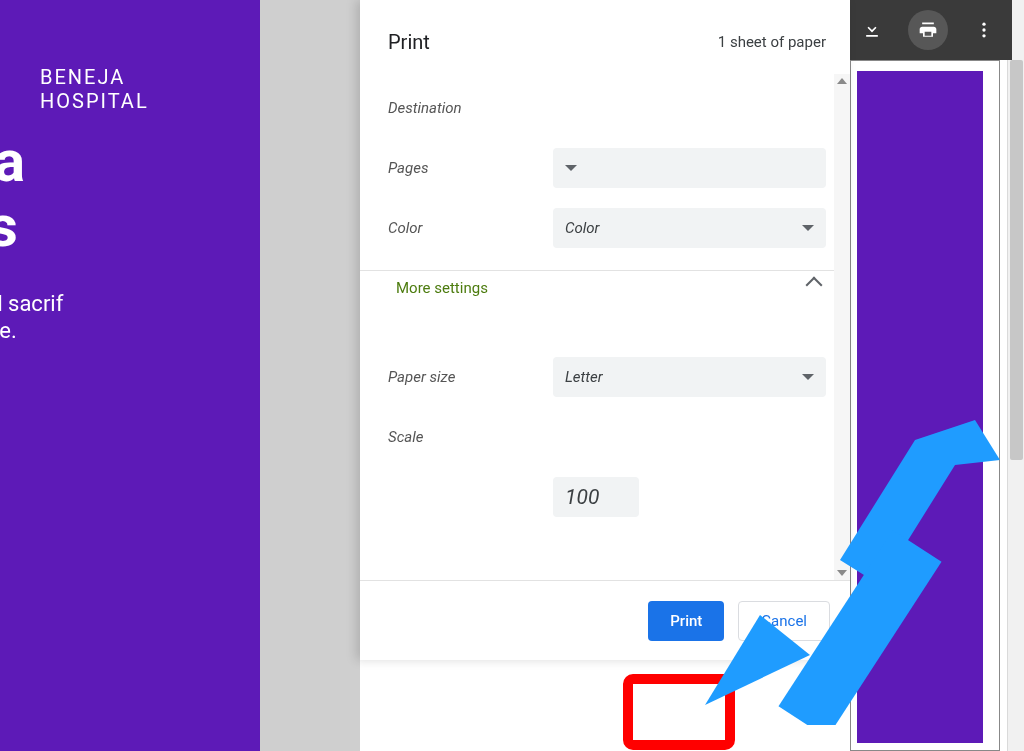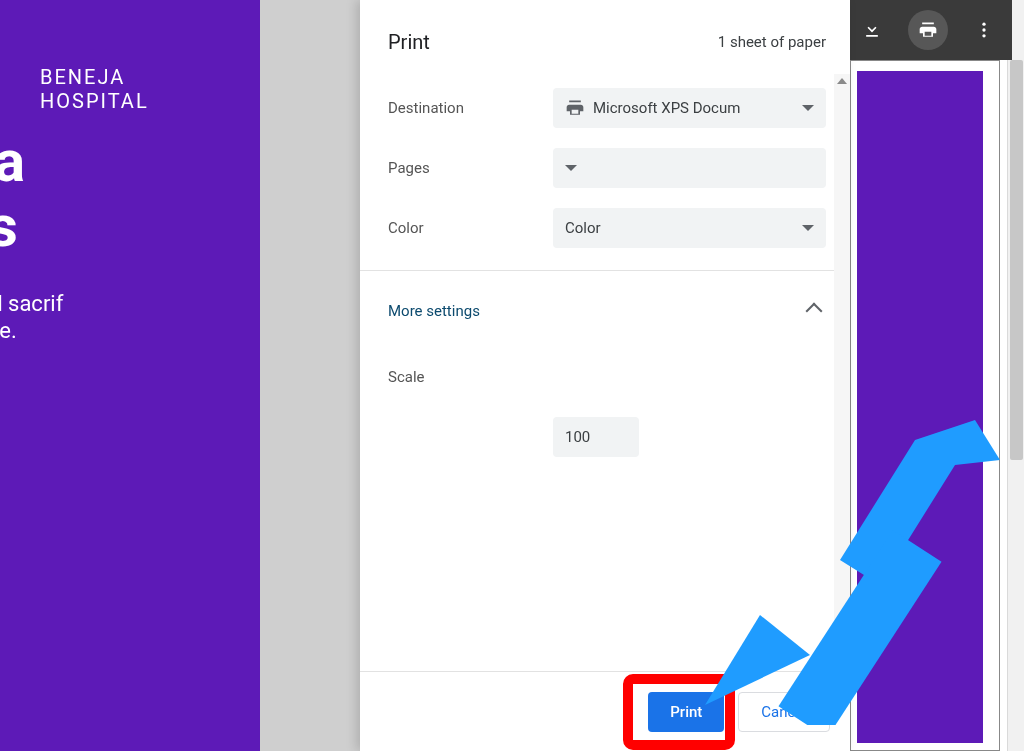--- a/index.html
+++ b/index.html
@@ -31,42 +31,42 @@
   .tb-btn svg { fill:#fff; }
   .right-white-border { position:absolute; top:60px; right:24px; width:150px; height:691px; border:1px solid #888; background:#fff;}
   .right-white-border::after{content:"";position:absolute;left:6px;top:10px;width:126px;height:672px;background:#5d1ab7;}
 
   
   .outer-scroll { position:absolute; top:0; right:0; width:17px; height:751px; background:#f1f1f1; border-left:1px solid #dadada;}
   .outer-scroll .thumb{ position:absolute; top:60px; left:2px; width:13px; height:400px; background:#c7c7c7; border-radius:2px;}
 
   
   .dialog {
-    position:absolute; left:360px; top:0; width:490px; height:751px; background:#fff;
+    position:absolute; left:360px; top:0; width:490px; height:660px; background:#fff;
     box-shadow: -4px 0 10px rgba(0,0,0,.15);
     display:flex; flex-direction:column;
   }
   .dlg-header { display:flex; justify-content:space-between; align-items:center; padding:30px 24px 20px 28px;}
   .dlg-title { font-size:20px; color:#202124;}
   .dlg-subtitle { font-size:15px; color:#3c4043;}
   .dlg-body { flex:1; overflow:hidden; position:relative; border-top:0;}
-  .section { padding:4px 24px 4px 28px; }
+  .section { padding:4px 24px 4px 28px;font-style:italic; }
   .row { display:flex; align-items:center; height:60px; }
   .row .label { width:165px; font-size:15px; color:#555;}
   .select {
     flex:1; height:40px; background:#f1f3f4; border-radius:4px; display:flex; align-items:center;
     justify-content:space-between; padding:0 12px; font-size:15px; color:#3c4043;
   }
   .select .lefticon{ margin-right:8px; display:flex; align-items:center;}
   .select .content{ flex:1; overflow:hidden; white-space:nowrap;}
   .caret { width:0;height:0;border-left:6px solid transparent;border-right:6px solid transparent;border-top:6px solid #5f6368;}
   .divider{ height:1px;background:#e2e2e2; margin:8px 0;}
-  .more-row{ display:flex; align-items:center; justify-content:space-between; height:64px; padding:0 24px 0 28px; font-size:15px; color:#0c4a6e;}
+  .more-row{ display:flex; justify-content:space-between; height:64px; padding:0 24px 0 36px; font-size:15px; color:#4d7c0f;}
   .chev-up{ width:12px;height:12px;border-left:2px solid #5f6368;border-top:2px solid #5f6368; transform:rotate(45deg); margin-right:6px;}
-  .num-input{ width:86px; height:40px; background:#f1f3f4; border-radius:4px; display:flex; align-items:center; padding:4px 12px; font-size:15px; color:#3c4043;}
+  .num-input{ width:86px; height:40px; background:#f1f3f4; border-radius:4px; display:flex; align-items:center; padding:4px 12px; font-size:21px; color:#3c4043;}
 
   
   .dlg-scroll{ position:absolute; top:0; right:0; width:16px; height:100%; background:#f6f6f6;}
   .dlg-scroll .up,.dlg-scroll .down{position:absolute;left:3px;width:0;height:0;border-left:5px solid transparent;border-right:5px solid transparent;}
   .dlg-scroll .up{top:4px;border-bottom:6px solid #8a8a8a;}
   .dlg-scroll .down{bottom:4px;border-top:6px solid #8a8a8a;}
 
   
   .dlg-footer{ height:80px; border-top:1px solid #e2e2e2; display:flex; align-items:center; justify-content:flex-end; padding:0 20px; gap:14px;}
   .btn{ height:40px; padding:0 22px; border-radius:4px; font-size:15px; display:flex; align-items:center; justify-content:center; cursor:pointer;}
@@ -122,29 +122,20 @@
 <div class="dialog">
   <div class="dlg-header">
     <div class="dlg-title">Print</div>
     <div class="dlg-subtitle">1 sheet of paper</div>
   </div>
 
   <div class="dlg-body">
     <div class="section">
       <div class="row">
         <div class="label">Destination</div>
-        <div class="select">
-          <span class="lefticon">
-            <svg width="20" height="20" viewBox="0 0 24 24" fill="#5f6368">
-                <path d="M19 8H5c-1.7 0-3 1.3-3 3v5h4v4h12v-4h4v-5c0-1.7-1.3-3-3-3zm-3 11H8v-5h8v5zm3-14H5V3h14v2z"></path>
-              </svg>
-          </span>
-          <span class="content">Microsoft XPS Docum</span>
-          <span class="caret"></span>
-        </div>
       </div>
       <div class="row">
         <div class="label">Pages</div>
         <div class="select">
           <span class="caret"></span>
         </div>
       </div>
       <div class="row">
         <div class="label">Color</div>
         <div class="select">
@@ -155,20 +146,27 @@
     </div>
 
     <div class="divider"></div>
 
     <div class="more-row">
       <span>More settings</span>
       <span class="chev-up"></span>
     </div>
 
     <div class="section">
+      <div class="row">
+        <div class="label">Paper size</div>
+        <div class="select">
+          <span class="content">Letter</span>
+          <span class="caret"></span>
+        </div>
+      </div>
       <div class="row">
         <div class="label">Scale</div>
       </div>
       <div class="row">
         <div class="label"></div>
         <div class="num-input">
           <span>100</span>
         </div>
       </div>
     </div>

